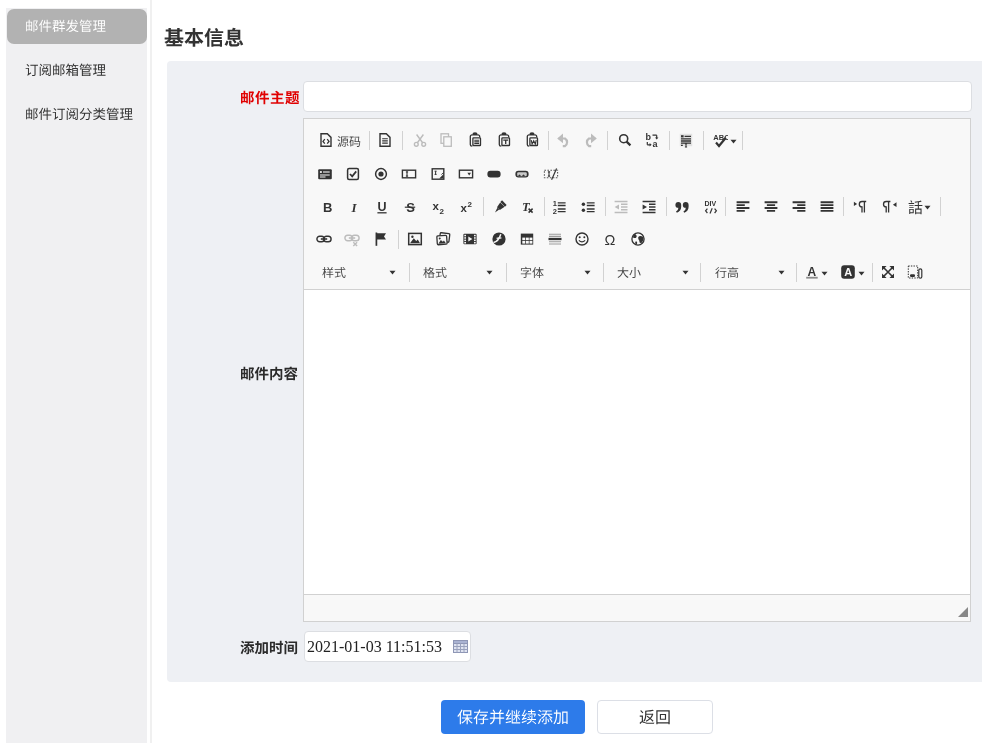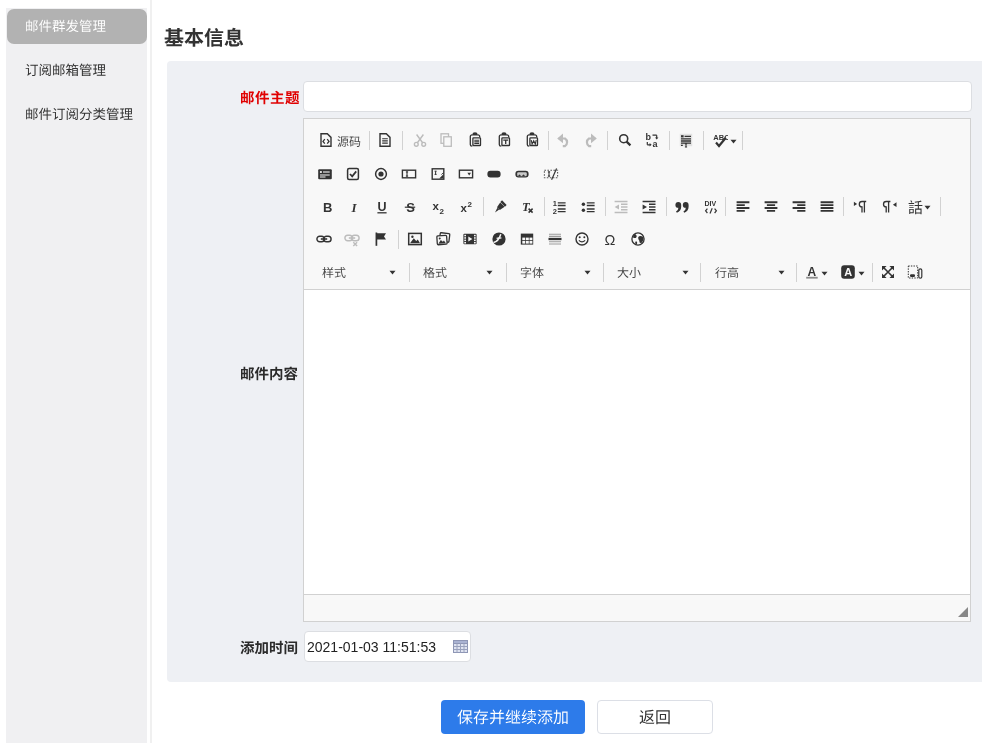--- a/index.html
+++ b/index.html
@@ -378,21 +378,21 @@
     </svg>
     <svg class="abs" style="left:906.5px;top:264px" width="16" height="16" viewBox="0 0 16 16">
       <rect x="1.3" y="2" width="9.4" height="12" fill="none" stroke="#333333" stroke-width="1" stroke-dasharray="1.4 1.2"></rect>
       <rect x="3" y="10.3" width="5" height="2.6" rx="1.2" fill="#333333"></rect>
       <rect x="11.8" y="4.8" width="3" height="9.4" rx="1.5" fill="none" stroke="#333333" stroke-width="1.2"></rect>
     </svg>
     <svg style="position:absolute;left:240px;top:637.8px" width="60" height="21" viewBox="0 0 60 21">
       <path transform="translate(0,15)" fill="#2b2b2b" d="M1.0875000000000001 -10.9765C1.9140000000000001 -10.570500000000001 2.9435000000000002 -9.918000000000001 3.422 -9.425L4.466 -10.817C3.9440000000000004 -11.31 2.8855 -11.8755 2.059 -12.238000000000001ZM0.406 -7.032500000000001C1.2325000000000002 -6.67 2.2765 -6.0465 2.7550000000000003 -5.5825000000000005L3.7845 -6.989000000000001C3.248 -7.453 2.1895000000000002 -8.004 1.363 -8.323ZM0.6960000000000001 0.1885 2.262 1.1455C2.9145000000000003 -0.2755 3.5815 -1.9285 4.1325 -3.451L2.7405 -4.4225C2.117 -2.7405 1.2905 -0.928 0.6960000000000001 0.1885ZM4.872 -11.600000000000001V-9.9905H7.6850000000000005C7.569 -9.541 7.424 -9.0915 7.25 -8.656500000000001H4.1905V-7.047000000000001H6.38C5.7275 -6.119000000000001 4.843 -5.336 3.6685000000000003 -4.7995C4.002 -4.4805 4.5095 -3.857 4.7415 -3.48C5.0895 -3.6540000000000004 5.423 -3.8425000000000002 5.7275 -4.0455000000000005C5.394 -2.9725 4.7705 -1.856 3.9730000000000003 -1.1745L5.234500000000001 -0.24650000000000002C6.119000000000001 -1.102 6.684500000000001 -2.407 7.0760000000000005 -3.5815L5.7855 -4.089C6.902 -4.8575 7.743 -5.8870000000000005 8.381 -7.047000000000001H9.7005C10.295 -5.9885 11.136000000000001 -5.0605 12.1075 -4.3790000000000004L10.962 -3.8425000000000002C11.716000000000001 -2.726 12.4845 -1.189 12.76 -0.1885L14.195500000000001 -0.928C13.9055 -1.8125 13.2675 -3.0595000000000003 12.5715 -4.089C12.76 -3.9875000000000003 12.948500000000001 -3.886 13.1515 -3.7990000000000004C13.398000000000001 -4.2195 13.9055 -4.843 14.268 -5.162C13.2095 -5.5535000000000005 12.252500000000001 -6.235 11.542 -7.047000000000001H13.978000000000002V-8.656500000000001H9.106C9.265500000000001 -9.0915 9.396 -9.541 9.5265 -9.9905H13.456000000000001V-11.600000000000001ZM7.5545 -5.6405V-0.464C7.5545 -0.3045 7.511 -0.261 7.337000000000001 -0.261C7.163 -0.261 6.583 -0.24650000000000002 6.0465 -0.2755C6.2495 0.17400000000000002 6.438000000000001 0.8265 6.4815000000000005 1.276C7.4095 1.276 8.062000000000001 1.2615 8.555 1.0150000000000001C9.048 0.754 9.164 0.319 9.164 -0.435V-3.3495000000000004C9.5555 -2.407 9.976 -1.1745 10.1065 -0.36250000000000004L11.4695 -0.899C11.281 -1.711 10.8605 -2.9435000000000002 10.411000000000001 -3.9005L9.164 -3.4365V-5.6405Z M22.6055 -10.6575V1.0005H24.273V-0.0145H26.143500000000003V0.899H27.8835V-10.6575ZM24.273 -1.6820000000000002V-8.9755H26.143500000000003V-1.6820000000000002ZM16.9505 -12.1075 16.936 -9.715H15.225V-8.018500000000001H16.9215C16.82 -4.5965 16.4285 -1.8270000000000002 14.79 0.029C15.225 0.29000000000000004 15.805 0.8845000000000001 16.066 1.3050000000000002C17.951 -0.8555 18.4585 -4.118 18.6035 -8.018500000000001H20.0825C19.981 -3.1465 19.865000000000002 -1.3485 19.575 -0.9570000000000001C19.43 -0.7395 19.299500000000002 -0.6815 19.082 -0.6815C18.821 -0.6815 18.299 -0.6960000000000001 17.719 -0.7395C18.009 -0.24650000000000002 18.1975 0.5075000000000001 18.212 1.0005C18.8935 1.0295 19.5315 1.0295 19.9665 0.9425C20.445 0.8410000000000001 20.764 0.6815 21.0975 0.1885C21.561500000000002 -0.47850000000000004 21.663 -2.726 21.779 -8.9175C21.7935 -9.1495 21.7935 -9.715 21.7935 -9.715H18.647L18.6615 -12.1075Z M35.6555 -6.206C36.3515 -5.1475 37.294 -3.712 37.7145 -2.871L39.266 -3.77C38.7875 -4.5965 37.801500000000004 -5.9595 37.091 -6.96ZM33.3355 -5.5825000000000005V-2.9435000000000002H31.581V-5.5825000000000005ZM33.3355 -7.105H31.581V-9.628H33.3355ZM29.957 -11.1795V-0.232H31.581V-1.3920000000000001H34.9595V-11.1795ZM39.8315 -12.223500000000001V-9.6425H35.496V-7.917000000000001H39.8315V-1.0295C39.8315 -0.7395 39.7155 -0.638 39.3965 -0.638C39.0775 -0.638 38.0045 -0.638 36.9895 -0.6815C37.2505 -0.1885 37.525999999999996 0.5945 37.5985 1.073C39.048500000000004 1.0875000000000001 40.078 1.044 40.716 0.7685000000000001C41.3685 0.49300000000000005 41.6005 0.029 41.6005 -1.0150000000000001V-7.917000000000001H43.0795V-9.6425H41.6005V-12.223500000000001Z M44.5295 -8.8305V1.276H46.3275V-8.8305ZM44.7325 -11.3825C45.3995 -10.6865 46.139 -9.7295 46.4435 -9.0915L47.908 -10.034C47.5745 -10.6865 46.777 -11.585500000000001 46.11 -12.223500000000001ZM49.358000000000004 -4.089H52.1565V-2.697H49.358000000000004ZM49.358000000000004 -6.8585H52.1565V-5.481H49.358000000000004ZM47.8065 -8.2505V-1.3050000000000002H53.7805V-8.2505ZM48.4155 -11.600000000000001V-9.976H55.303V-0.5800000000000001C55.303 -0.406 55.245000000000005 -0.3335 55.0565 -0.3335C54.897 -0.3335 54.346000000000004 -0.319 53.8965 -0.34800000000000003C54.0995 0.07250000000000001 54.317 0.754 54.3895 1.2035C55.303 1.2035 55.9845 1.1745 56.4775 0.9135000000000001C56.956 0.638 57.101 0.232 57.101 -0.5800000000000001V-11.600000000000001Z"></path>
     </svg>
     <div class="abs" style="left:304px;top:631px;width:167px;height:31px;background:#fff;border:1px solid #dcdee2;border-radius:4px"></div>
-    <div class="abs" style="left:307px;top:639px;font-size:14px;line-height:16px;color:#222;font-family:Liberation Sans, sans-serif">2021-01-03 11:51:53</div>
+    <div class="abs" style="left:307px;top:639px;font-size:16px;line-height:16px;color:#222;font-family:Liberation Serif, serif">2021-01-03 11:51:53</div>
     <svg class="abs" style="left:453px;top:640px" width="15" height="13" viewBox="0 0 15 13">
       <rect x="0.5" y="0.5" width="14" height="12" fill="#dfe3f0" stroke="#8e96b5"></rect>
       <rect x="0.5" y="0.5" width="14" height="3" fill="#aab3d2" stroke="#8e96b5"></rect>
       <path d="M4 3.5 V12.5 M7.5 3.5 V12.5 M11 3.5 V12.5 M0.5 6.5 H14.5 M0.5 9.5 H14.5" stroke="#9aa2bd" stroke-width="1"></path>
     </svg>
     <div class="abs" style="left:441px;top:700px;width:144px;height:34px;background:#2d7bea;border-radius:4px"></div>
     <svg style="position:absolute;left:457px;top:706px" width="114" height="23" viewBox="0 0 114 23">
       <path transform="translate(0,17)" fill="#ffffff" d="M7.232 -11.616H13.184000000000001V-8.672H7.232ZM6.08 -12.688V-7.5840000000000005H9.568V-5.6000000000000005H4.896V-4.496H8.864C7.776 -2.8000000000000003 6.08 -1.184 4.432 -0.368C4.704 -0.14400000000000002 5.072 0.28800000000000003 5.264 0.5760000000000001C6.832 -0.336 8.448 -1.936 9.568 -3.712V1.28H10.768V-3.7600000000000002C11.84 -2.0 13.376 -0.32 14.848 0.608C15.056000000000001 0.304 15.424 -0.112 15.696 -0.352C14.144 -1.184 12.512 -2.8000000000000003 11.488 -4.496H15.264000000000001V-5.6000000000000005H10.768V-7.5840000000000005H14.384V-12.688ZM4.432 -13.392C3.504 -10.976 1.968 -8.592 0.368 -7.056C0.5760000000000001 -6.784 0.928 -6.144 1.04 -5.872C1.6320000000000001 -6.464 2.208 -7.168 2.7680000000000002 -7.936V1.232H3.92V-9.712C4.5440000000000005 -10.768 5.104 -11.904 5.5520000000000005 -13.040000000000001Z M25.808 -5.5840000000000005V-4.256H21.36V-3.136H25.808V-0.16C25.808 0.064 25.759999999999998 0.128 25.472 0.14400000000000002C25.184 0.16 24.224 0.16 23.168 0.128C23.328 0.464 23.488 0.928 23.536 1.264C24.912 1.264 25.808 1.264 26.352 1.088C26.880000000000003 0.896 27.024 0.56 27.024 -0.14400000000000002V-3.136H31.312V-4.256H27.024V-5.184C28.192 -5.92 29.439999999999998 -6.912 30.304000000000002 -7.872L29.536 -8.464L29.296 -8.4H22.72V-7.296H28.176000000000002C27.488 -6.656000000000001 26.608 -6.0 25.808 -5.5840000000000005ZM22.16 -13.44C21.968 -12.752 21.744 -12.048 21.472 -11.344H17.008V-10.192H20.976C19.936 -7.984 18.448 -5.92 16.496 -4.5440000000000005C16.688 -4.272 16.976 -3.7600000000000002 17.104 -3.456C17.792 -3.952 18.432 -4.5120000000000005 19.008 -5.12V1.248H20.224V-6.5760000000000005C21.056 -7.696 21.728 -8.912 22.304000000000002 -10.192H31.024V-11.344H22.784C23.008 -11.936 23.216 -12.544 23.392 -13.136000000000001Z M42.272 -8.976V-5.5040000000000004H37.808V-5.904V-8.976ZM43.263999999999996 -13.488C42.928 -12.48 42.32 -11.120000000000001 41.775999999999996 -10.144H33.424V-8.976H36.56V-5.92V-5.5040000000000004H32.832V-4.352H36.464C36.24 -2.592 35.424 -0.864 32.864 0.432C33.136 0.64 33.552 1.104 33.728 1.3920000000000001C36.656 -0.112 37.52 -2.208 37.744 -4.352H42.272V1.28H43.519999999999996V-4.352H47.184V-5.5040000000000004H43.519999999999996V-8.976H46.688V-10.144H43.088C43.6 -11.024000000000001 44.144 -12.112 44.624 -13.088000000000001ZM35.488 -13.008000000000001C36.16 -12.128 36.88 -10.928 37.136 -10.144L38.32 -10.672C38.016 -11.456 37.28 -12.608 36.592 -13.456Z M48.672 -0.912 48.896 0.20800000000000002C50.336 -0.14400000000000002 52.272 -0.624 54.112 -1.088L54.016 -2.096C52.016 -1.6320000000000001 50.0 -1.168 48.672 -0.912ZM61.872 -12.32C61.616 -11.408 61.104 -10.096 60.704 -9.28L61.456 -9.008000000000001C61.888 -9.792 62.416 -11.008000000000001 62.848 -12.032ZM56.480000000000004 -12.08C56.848 -11.104000000000001 57.28 -9.84 57.456 -9.008000000000001L58.32 -9.28C58.128 -10.08 57.68 -11.328 57.296 -12.304ZM54.64 -12.8V0.432H63.248000000000005V-0.64H55.744V-12.8ZM48.96 -6.768C49.2 -6.88 49.568 -6.976 51.52 -7.232C50.816 -6.192 50.176 -5.36 49.888 -5.04C49.408 -4.464 49.04 -4.048 48.704 -3.984C48.816 -3.696 49.008 -3.152 49.072 -2.912C49.392 -3.104 49.936 -3.2640000000000002 53.92 -4.064C53.903999999999996 -4.304 53.888 -4.768 53.92 -5.072L50.72 -4.496C51.952 -5.936 53.136 -7.696 54.144 -9.472L53.168 -10.048C52.88 -9.456 52.528 -8.848 52.192 -8.288L50.144 -8.064C51.056 -9.456 51.952 -11.248000000000001 52.608000000000004 -12.944L51.472 -13.456C50.896 -11.52 49.808 -9.424 49.44 -8.896C49.12 -8.336 48.848 -7.968 48.576 -7.888C48.72 -7.5840000000000005 48.896 -7.008 48.96 -6.768ZM59.104 -13.312000000000001V-8.336H56.192V-7.296H58.768C58.128 -5.84 57.136 -4.304 56.208 -3.44C56.384 -3.168 56.64 -2.736 56.736000000000004 -2.448C57.6 -3.2800000000000002 58.464 -4.688 59.104 -6.128V-1.248H60.128V-6.128C60.896 -5.104 61.92 -3.664 62.304 -2.96L63.056 -3.7920000000000003C62.64 -4.352 60.88 -6.5280000000000005 60.176 -7.296H63.120000000000005V-8.336H60.128V-13.312000000000001Z M71.584 -7.232C72.288 -6.816 73.136 -6.208 73.55199999999999 -5.744L74.128 -6.416C73.712 -6.864 72.848 -7.456 72.144 -7.824ZM70.416 -5.776C71.168 -5.36 72.048 -4.688 72.464 -4.224L73.056 -4.912C72.608 -5.376 71.728 -6.0 70.992 -6.4ZM75.024 -1.68C76.288 -0.8160000000000001 77.80799999999999 0.464 78.528 1.312L79.312 0.56C78.56 -0.272 77.008 -1.504 75.76 -2.336ZM64.688 -0.928 64.96 0.192C66.32 -0.32 68.096 -1.008 69.776 -1.6480000000000001L69.584 -2.64C67.76 -1.984 65.92 -1.312 64.688 -0.928ZM70.416 -9.488V-8.448H77.616C77.392 -7.76 77.136 -7.056 76.912 -6.5600000000000005L77.872 -6.304C78.24 -7.072 78.656 -8.272 78.992 -9.344L78.224 -9.536L78.032 -9.488H75.088V-10.928H78.16V-11.952H75.088V-13.44H73.904V-11.952H71.008V-10.928H73.904V-9.488ZM74.368 -7.824V-5.92C74.368 -5.328 74.336 -4.672 74.176 -4.016H70.08V-2.96H73.80799999999999C73.21600000000001 -1.744 72.064 -0.544 69.776 0.41600000000000004C70.0 0.64 70.336 1.04 70.48 1.312C73.21600000000001 0.128 74.48 -1.408 75.04 -2.96H79.024V-4.016H75.328C75.456 -4.656 75.488 -5.296 75.488 -5.888V-7.824ZM64.976 -6.768C65.2 -6.88 65.568 -6.976 67.44 -7.216C66.768 -6.176 66.16 -5.344 65.888 -5.024C65.408 -4.416 65.056 -4.0 64.736 -3.936C64.848 -3.664 65.024 -3.136 65.088 -2.912C65.392 -3.136 65.92 -3.3120000000000003 69.664 -4.336C69.632 -4.5600000000000005 69.6 -5.024 69.6 -5.344L66.816 -4.656C67.936 -6.08 69.04 -7.792 69.952 -9.504L69.008 -10.048C68.736 -9.44 68.4 -8.832 68.064 -8.256L66.16 -8.064C67.104 -9.456 68.048 -11.216000000000001 68.736 -12.928L67.696 -13.408C67.04 -11.472 65.888 -9.376 65.52 -8.832C65.168 -8.288 64.896 -7.904 64.608 -7.84C64.736 -7.5360000000000005 64.912 -6.992 64.976 -6.768Z M86.512 -4.624C86.144 -3.408 85.472 -2.016 84.48 -1.2L85.36 -0.544C86.4 -1.472 87.056 -2.976 87.456 -4.256ZM90.288 -4.064C90.752 -2.992 91.21600000000001 -1.584 91.344 -0.64L92.32 -1.008C92.16 -1.92 91.712 -3.3120000000000003 91.184 -4.368ZM92.256 -4.496C93.168 -3.2800000000000002 94.128 -1.6 94.512 -0.496L95.52 -1.008C95.104 -2.112 94.144 -3.728 93.2 -4.944ZM88.528 -6.352V-0.048C88.528 0.14400000000000002 88.464 0.20800000000000002 88.24 0.20800000000000002C88.032 0.20800000000000002 87.344 0.224 86.544 0.192C86.688 0.528 86.832 0.96 86.88 1.28C87.952 1.28 88.656 1.264 89.088 1.088C89.52 0.912 89.648 0.592 89.648 -0.032V-6.352ZM81.36 -12.432C82.288 -11.968 83.408 -11.216000000000001 83.936 -10.672L84.656 -11.648C84.096 -12.176 82.976 -12.864 82.064 -13.296000000000001ZM80.608 -8.096C81.568 -7.68 82.72 -6.992 83.28 -6.48L83.968 -7.456C83.392 -7.968 82.24 -8.592 81.264 -8.976ZM80.96 0.4 82.032 1.072C82.736 -0.352 83.536 -2.224 84.144 -3.8240000000000003L83.184 -4.496C82.512 -2.7680000000000002 81.6 -0.784 80.96 0.4ZM85.232 -12.528V-11.408H88.768C88.592 -10.672 88.352 -9.952 88.048 -9.264H84.496V-8.128H87.456C86.656 -6.832 85.552 -5.712 84.064 -4.976C84.288 -4.752 84.64 -4.32 84.8 -4.064C86.624 -5.008 87.904 -6.448 88.8 -8.128H90.816C91.712 -6.5280000000000005 93.21600000000001 -5.056 94.752 -4.32C94.928 -4.6080000000000005 95.296 -5.024 95.536 -5.248C94.208 -5.808 92.912 -6.896 92.064 -8.128H95.264V-9.264H89.344C89.616 -9.952 89.84 -10.672 90.032 -11.408H94.72V-12.528Z M105.152 -11.456V1.04H106.304V-0.14400000000000002H109.408V0.912H110.608V-11.456ZM106.304 -1.296V-10.288H109.408V-1.296ZM99.12 -13.232000000000001 99.104 -10.4H96.848V-9.232H99.072C98.96 -5.2 98.464 -1.6480000000000001 96.448 0.464C96.752 0.656 97.184 1.024 97.376 1.296C99.536 -1.056 100.096 -4.896 100.24 -9.232H102.672C102.544 -3.072 102.4 -0.88 102.064 -0.41600000000000004C101.92 -0.20800000000000002 101.76 -0.14400000000000002 101.52 -0.16C101.232 -0.16 100.544 -0.16 99.792 -0.224C100.0 0.112 100.112 0.624 100.144 0.976C100.864 1.024 101.6 1.04 102.048 0.976C102.512 0.912 102.816 0.768 103.104 0.352C103.6 -0.336 103.712 -2.672 103.84 -9.792C103.84 -9.968 103.84 -10.4 103.84 -10.4H100.272L100.304 -13.232000000000001Z"></path>
     </svg>
     <div class="abs" style="left:597px;top:700px;width:116px;height:34px;background:#fff;border:1px solid #dcdfe6;border-radius:4px"></div>

